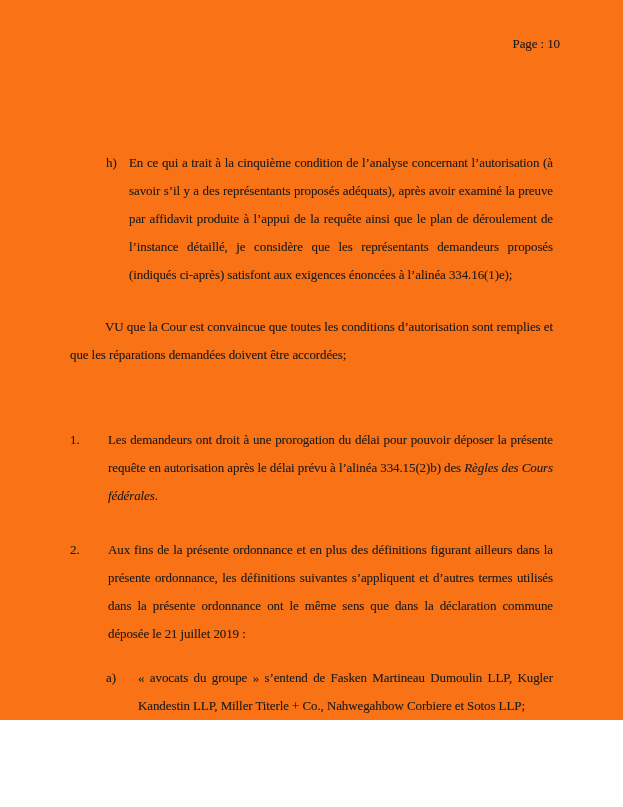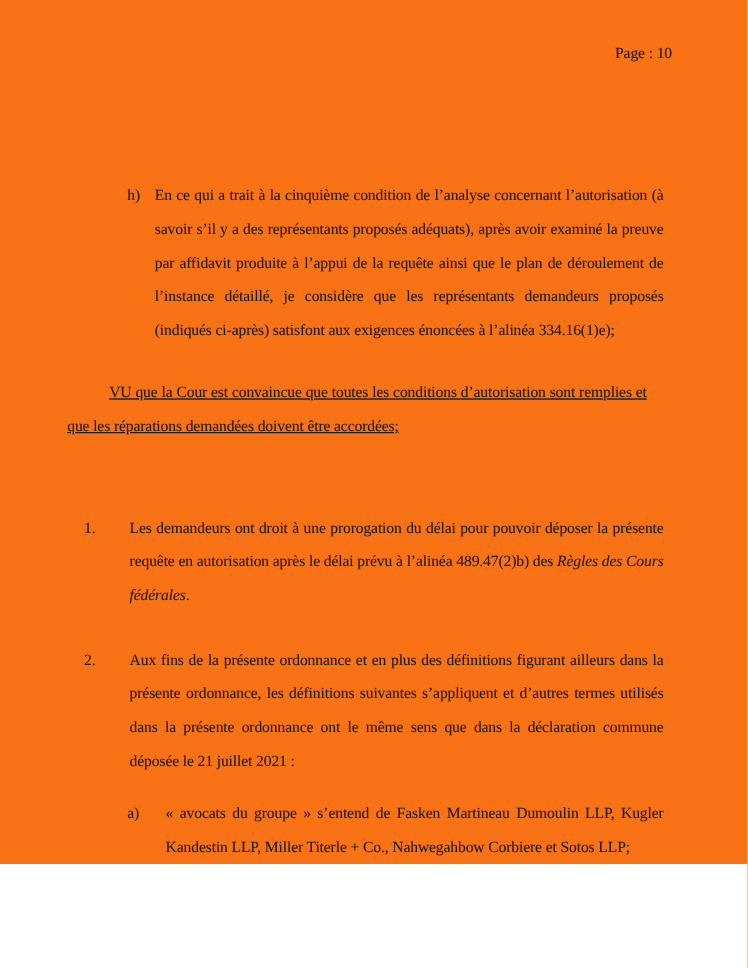--- a/index.html
+++ b/index.html
@@ -48,24 +48,23 @@
 
   .item-h {
     top: 149px;
     left: 106px;
     width: 447px;
     padding-left: 23px;
   }
 
   .vu-para {
     top: 313px;
-    left: 56px;
+    left: 70px;
     width: 483px;
     text-indent: 35px;
-    text-decoration: underline;
   }
 
   .order-heading {
     top: 384px;
     left: 108px;
   }
 
   .order-1 {
     top: 426px;
     left: 70px;
@@ -101,27 +100,27 @@
     <span class="item-label">h)</span>
     <div class="just">En ce qui a trait à la cinquième condition de l’analyse concernant l’autorisation (à savoir s’il y a des représentants proposés adéquats), après avoir examiné la preuve par affidavit produite à l’appui de la requête ainsi que le plan de déroulement de l’instance détaillé, je considère que les représentants demandeurs proposés (indiqués ci-après) satisfont aux exigences énoncées à l’alinéa 334.16(1)e);</div>
   </div>
 
   <div class="abs vu-para just">VU que la Cour est convaincue que toutes les conditions d’autorisation sont remplies et que les réparations demandées doivent être accordées;</div>
 
 
   <div class="abs list-item order-1">
     <span class="item-label">1.</span>
     <div class="just">
-      <span>Les demandeurs ont droit à une prorogation du délai pour pouvoir déposer la présente requête en autorisation après le délai prévu à l’alinéa 489.47(2)b) des </span><i class="italic">Règles des Cours fédérales</i><span>.</span>
+      <span>Les demandeurs ont droit à une prorogation du délai pour pouvoir déposer la présente requête en autorisation après le délai prévu à l’alinéa 334.15(2)b) des </span><i class="italic">Règles des Cours fédérales</i><span>.</span>
     </div>
   </div>
 
   <div class="abs list-item order-2">
     <span class="item-label">2.</span>
-    <div class="just">Aux fins de la présente ordonnance et en plus des définitions figurant ailleurs dans la présente ordonnance, les définitions suivantes s’appliquent et d’autres termes utilisés dans la présente ordonnance ont le même sens que dans la déclaration commune déposée le 21 juillet 2021 :</div>
+    <div class="just">Aux fins de la présente ordonnance et en plus des définitions figurant ailleurs dans la présente ordonnance, les définitions suivantes s’appliquent et d’autres termes utilisés dans la présente ordonnance ont le même sens que dans la déclaration commune déposée le 21 juillet 2019 :</div>
   </div>
 
   <div class="abs list-item def-a">
     <span class="item-label">a)</span>
     <div class="just">« avocats du groupe » s’entend de Fasken Martineau Dumoulin LLP, Kugler Kandestin LLP, Miller Titerle + Co., Nahwegahbow Corbiere et Sotos LLP;</div>
   </div>
 
 </div>
 
 </body></html>

